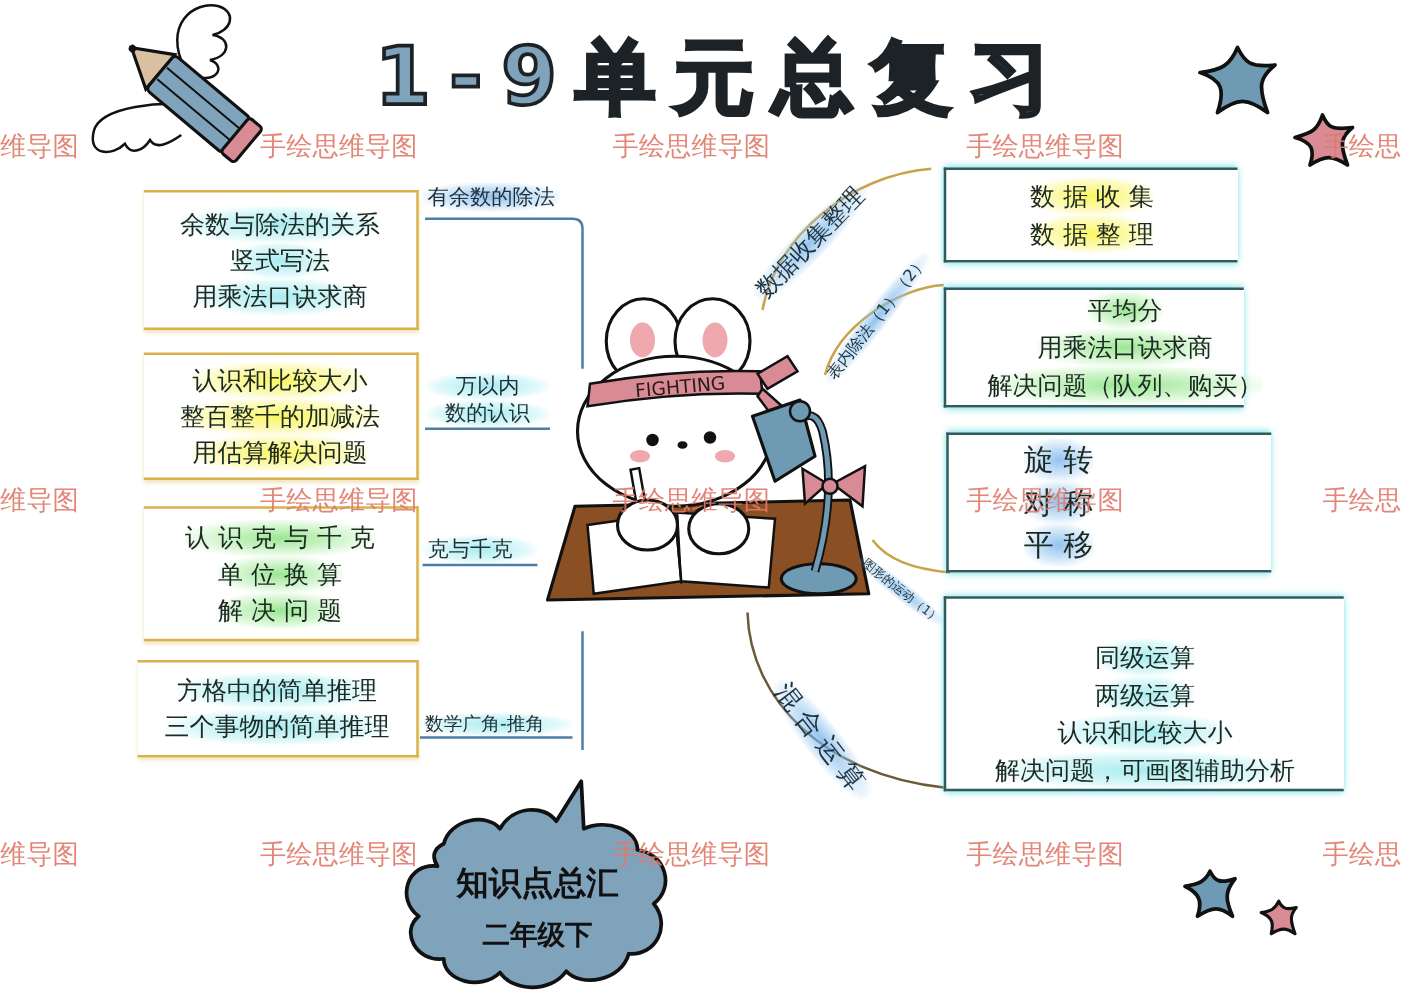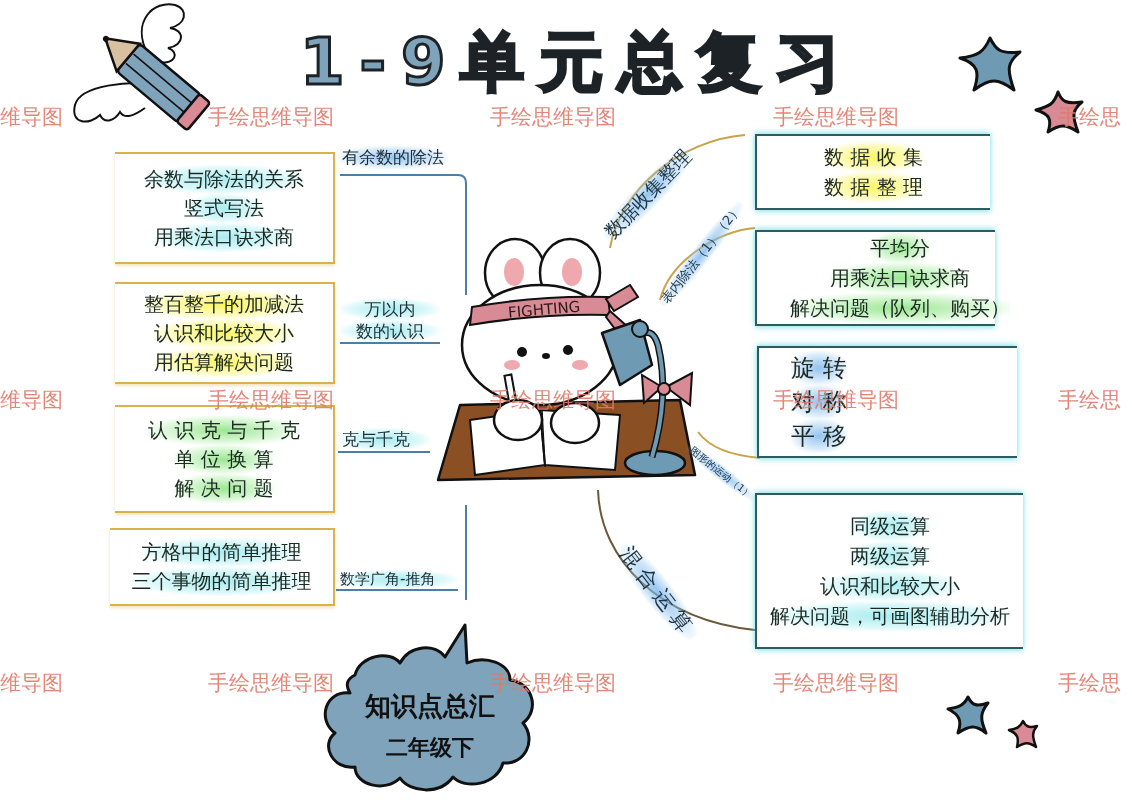--- a/index.html
+++ b/index.html
@@ -91,22 +91,22 @@
 </svg>
 
 <div class="abs lbox" style="left:115px;top:152px;width:220px;height:112px;">
   <div class="hl-cyan">余数与除法的关系</div>
   <div class="hl-cyan">竖式写法</div>
   <div class="hl-cyan">用乘法口诀求商</div>
 </div>
 <div class="abs branch-label hl-blue" style="left:338px;top:146px;">有余数的除法</div>
 
 <div class="abs lbox" style="left:115px;top:282px;width:220px;height:102px;">
+  <div class="hl-yellow">认识和比较大小</div>
   <div class="hl-yellow">整百整千的加减法</div>
-  <div class="hl-yellow">认识和比较大小</div>
   <div class="hl-yellow">用估算解决问题</div>
 </div>
 <div class="abs uline" style="left:340px;top:298px;width:100px;text-align:center;">
   <div class="branch-label hl-cyan" style="line-height:22px;">万以内</div>
   <div class="branch-label hl-cyan" style="line-height:22px;">数的认识</div>
 </div>
 
 <div class="abs lbox" style="left:115px;top:405px;width:220px;height:108px;">
   <div class="hl-green">认 识 克 与 千 克</div>
   <div class="hl-green">单 位 换 算</div>
@@ -169,28 +169,28 @@
 </div>
 
 <div class="abs diag-label hl-blue" style="left:662px;top:296px;font-size:13px;transform:rotate(-52deg);">表内除法（1）（2）</div>
 <div class="abs rbox" style="left:755px;top:230px;width:240px;height:96px;padding-left:48px;">
   <div class="hl-green">平均分</div>
   <div class="hl-green">用乘法口诀求商</div>
   <div class="hl-green">解决问题（队列、购买）</div>
 </div>
 
 <div class="abs diag-label hl-blue" style="left:688px;top:440px;font-size:10px;transform:rotate(38deg);">图形的运动（1）</div>
-<div class="abs rbox" style="left:757px;top:346px;width:260px;height:112px;align-items:flex-start;padding-left:32px;">
+<div class="abs rbox" style="left:757px;top:346px;width:260px;height:112px;align-items:flex-start;padding-left:60px;">
   <div class="hl-blue" style="font-size:24px;line-height:34px;">旋 转</div>
   <div class="hl-blue" style="font-size:24px;line-height:34px;">对 称</div>
   <div class="hl-blue" style="font-size:24px;line-height:34px;">平 移</div>
 </div>
 
 <div class="abs diag-label hl-blue" style="left:622px;top:532px;font-size:21px;letter-spacing:6px;transform:rotate(52deg);">混合运算</div>
-<div class="abs rbox" style="left:755px;top:493px;width:268px;height:156px;">
+<div class="abs rbox" style="left:755px;top:477px;width:320px;height:156px;justify-content:flex-end;">
   <div class="hl-cyan">同级运算</div>
   <div class="hl-cyan">两级运算</div>
   <div class="hl-cyan">认识和比较大小</div>
   <div class="hl-cyan">解决问题，可画图辅助分析</div>
 </div>
 
 <svg class="abs" style="left:315px;top:615px;" width="230" height="185" viewBox="0 0 230 185">
   <path d="M40 60 C 45 40, 75 35, 85 48 C 95 30, 120 28, 130 42 L 150 10 L 152 48 C 170 40, 195 48, 195 65 C 218 68, 225 95, 208 108 C 222 125, 210 150, 188 148 C 182 170, 150 175, 138 162 C 125 180, 95 178, 85 163 C 70 178, 40 170, 40 152 C 18 155, 5 130, 20 118 C 2 105, 10 75, 35 78 C 30 70, 32 64, 40 60 Z" fill="#7fa3bb" stroke="#111" stroke-width="3" stroke-linejoin="round"></path>
   <text x="115" y="100" text-anchor="middle" font-family="DejaVu Sans, sans-serif" font-size="26" font-weight="bold" fill="#111">知识点总汇</text>
   <text x="115" y="140" text-anchor="middle" font-family="DejaVu Sans, sans-serif" font-size="22" font-weight="bold" fill="#111">二年级下</text>

